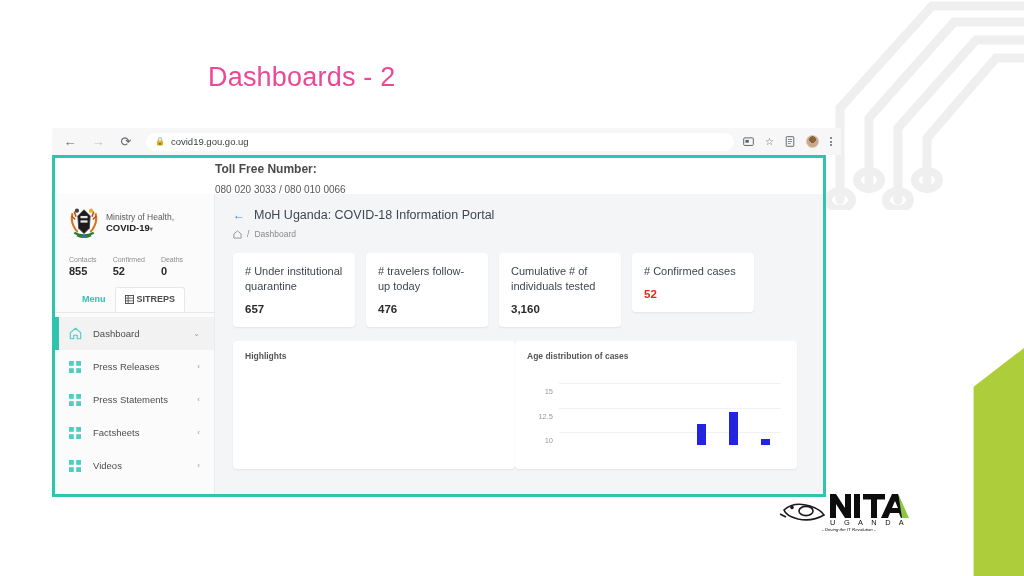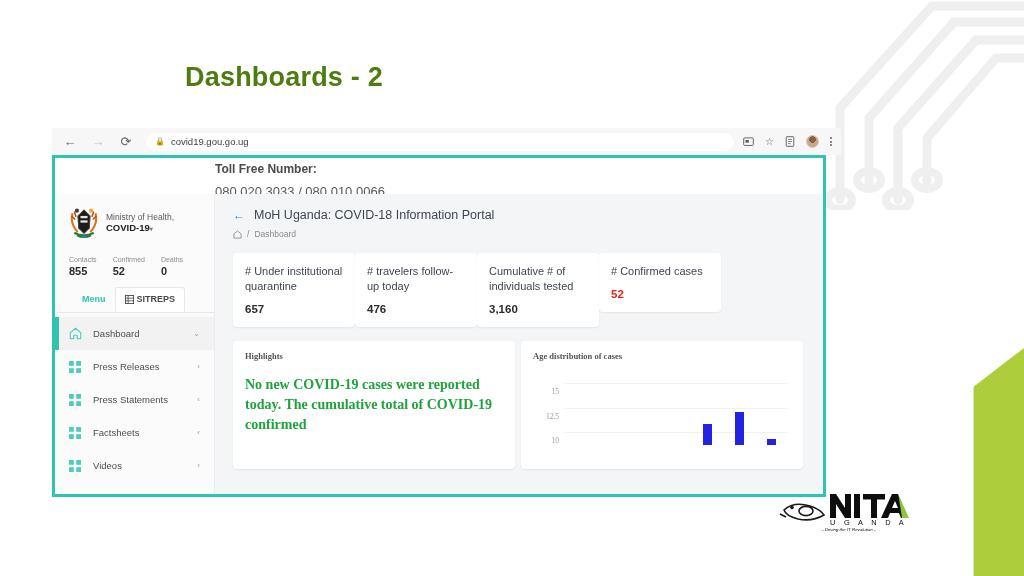--- a/index.html
+++ b/index.html
@@ -16,22 +16,22 @@
 
   
   .green-block {
     position: absolute; left: 968px; top: 348px; width: 56px; height: 228px;
     background: #aecd3b;
     clip-path: polygon(100% 0%, 100% 100%, 10% 100%, 10% 17%);
   }
 
   
   .slide-title {
-    position: absolute; left: 185px; top: 62px;
-    font-size: 27px; font-weight: bold; color: #4d7c0f;
+    position: absolute; left: 208px; top: 62px;
+    font-size: 27px; font-weight: normal; color: #ec4899;
     letter-spacing: .2px;
   }
 
   
   .browser-bar {
     position: absolute; left: 52px; top: 128px; width: 789px; height: 27px;
     background: #f7f7f7;
     display: flex; align-items: center;
     border-top-left-radius: 3px; border-top-right-radius: 3px;
   }
@@ -66,21 +66,21 @@
     overflow: hidden;
   }
   .portal-inner { position: relative; width: 100%; height: 100%; background: #fff; display: flex; }
 
   
   .topbar {
     position: absolute; left: 0; top: 0; width: 100%; height: 36px;
     background: #fff; padding-left: 160px; padding-top: 4px;
   }
   .toll-label { font-size: 12px; font-weight: bold; color: #4a4a4a; }
-  .toll-num { font-size: 13px; color: #585858; margin-top: 8px; }
+  .toll-num { font-size: 10px; color: #585858; margin-top: 8px; }
 
   
   .sidebar {
     position: absolute; left: 0; top: 36px; width: 160px; bottom: 0;
     background: #fbfbfb; border-right: 1px solid #ececec;
   }
   .brand { display: flex; align-items: center; padding: 12px 0 10px 14px; }
   .coa { width: 30px; height: 34px; flex: none; margin-right: 7px; }
   .brand-txt { line-height: 1.25; }
   .brand-l1 { font-size: 8.5px; color: #5a5a5a; }
@@ -111,27 +111,27 @@
   .nav-ico { width: 14px; margin-right: 10px; display: flex; align-items: center; color: #4ecdc0; }
   .nav-chev { position: absolute; right: 14px; color: #9a9a9a; font-size: 8px; }
 
   
   .content { position: absolute; left: 160px; top: 36px; right: 0; bottom: 0; background: #f4f5f7; overflow: hidden; }
   .page-head { padding: 14px 0 0 18px; background: #f4f5f7; }
   .page-title { display: flex; align-items: center; font-size: 12.5px; color: #3d4752; }
   .back-arrow { color: #3b86f7; font-size: 12px; margin-right: 9px; }
   .crumb { display: flex; align-items: center; gap: 5px; font-size: 8.5px; color: #8a8a8a; margin-top: 7px; }
 
-  .cards { display: flex; padding: 14px 14px 0 18px; align-items: flex-start; }
+  .cards { display: flex; gap: 11px; padding: 14px 14px 0 18px; align-items: flex-start; }
   .card { background: #fff; border-radius: 4px; box-shadow: 0 1px 2px rgba(0,0,0,.07); padding: 11px 12px 12px 12px; }
   .card-title { font-size: 11px; color: #3f4651; line-height: 1.38; }
   .card-val { font-size: 11.5px; color: #2b2b2b; font-weight: bold; margin-top: 9px; }
   .card-val.red { color: #e8241d; }
 
-  .panels { display: flex; gap: 6px; padding: 14px 14px 0 18px; align-items: flex-end; font-family: Liberation Serif, serif; }
+  .panels { display: flex; gap: 0; padding: 14px 14px 0 18px; align-items: flex-end; }
   .panel { background: #fff; border-radius: 4px; box-shadow: 0 1px 2px rgba(0,0,0,.07); padding: 10px 12px 0 12px; }
   .panel-title { font-size: 8.5px; color: #555; font-weight: bold; }
   .hl-text {
     font-size: 14px; font-weight: bold; color: #1ea33c;
     line-height: 1.42; margin-top: 14px;
   }
 
   
   .chart-wrap { position: relative; height: 72px; margin-top: 12px; }
   .yaxis { position: absolute; left: 0; top: 8px; width: 30px; height: 100%; }
@@ -346,21 +346,20 @@
           </div>
           <div class="card" style="width:122px;">
             <div class="card-title"># Confirmed cases</div>
             <div class="card-val red">52</div>
           </div>
         </div>
 
         <div class="panels">
           <div class="panel" style="width:282px;height:128px;">
             <div class="panel-title">Highlights</div>
-            <div class="hl-text">No new COVID-19 cases were reported today. The cumulative total of COVID-19 confirmed</div>
           </div>
 
           <div class="panel" style="width:282px;height:128px;">
             <div class="panel-title">Age distribution of cases</div>
             <div class="chart-wrap">
               <div class="yaxis">
                 <div class="ytick" style="top:14%;">15</div>
                 <div class="ytick" style="top:48%;margin-left:19px;">12.5</div>
                 <div class="ytick" style="top:82%;">10</div>
               </div>

